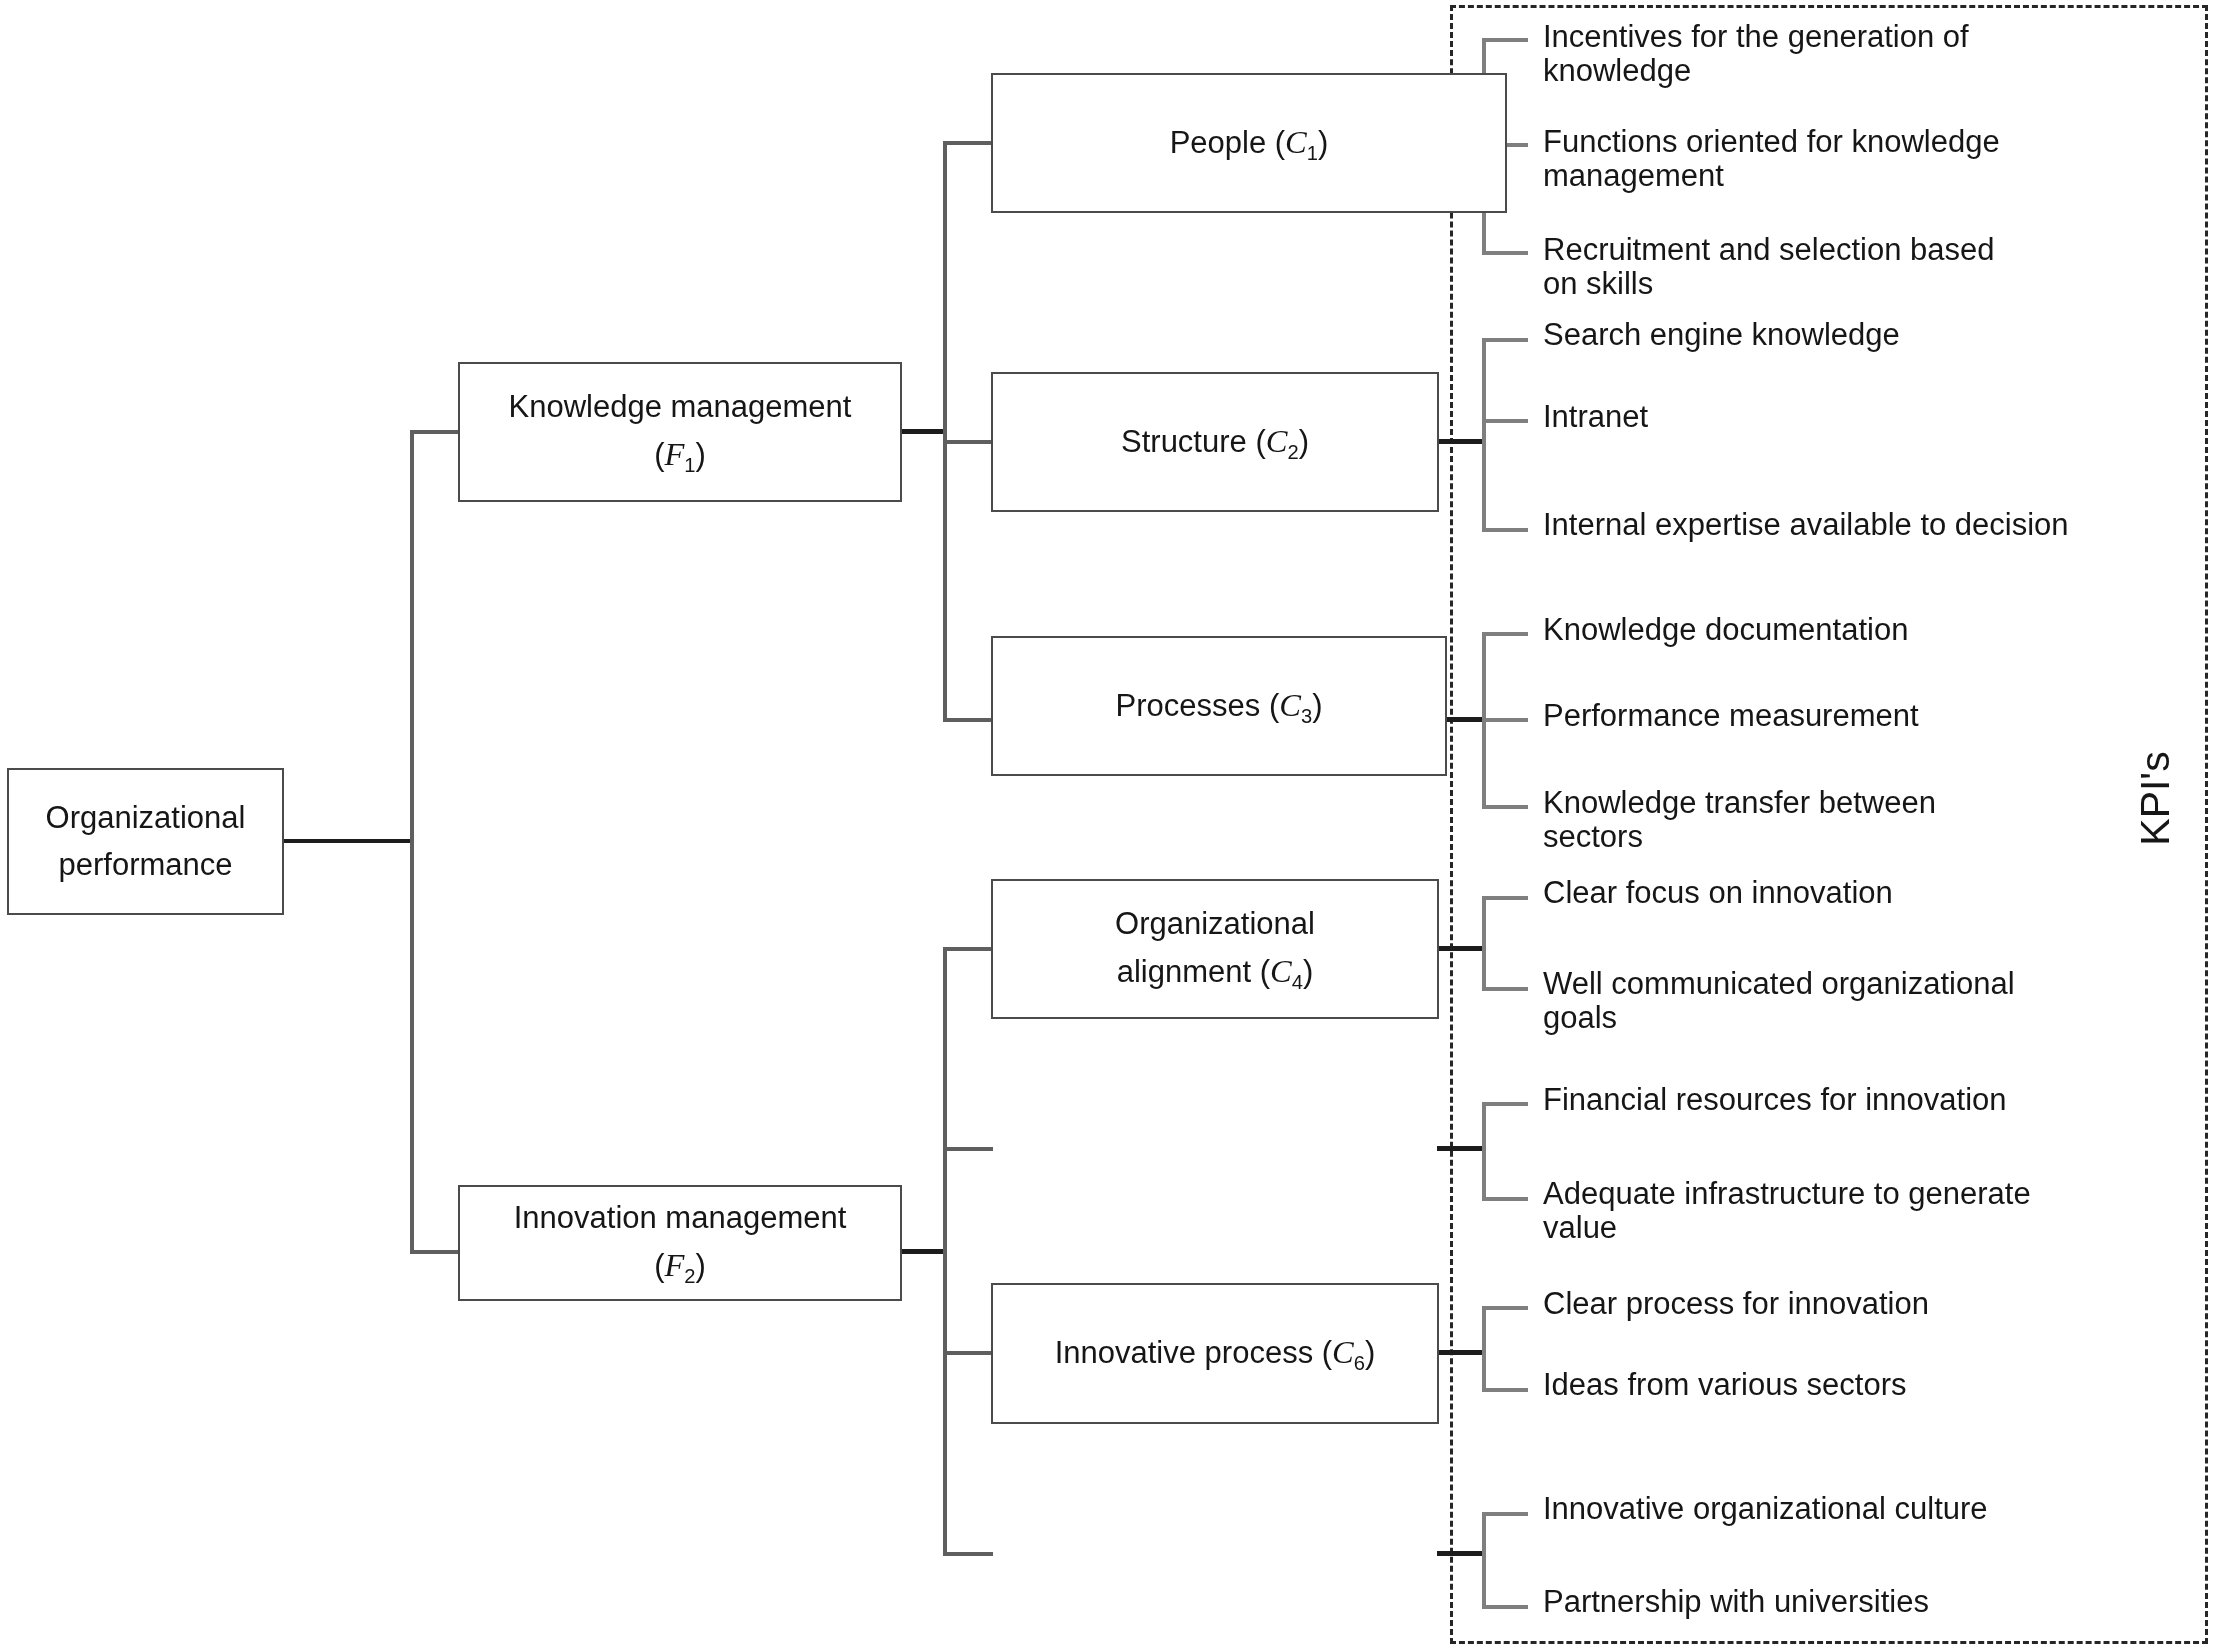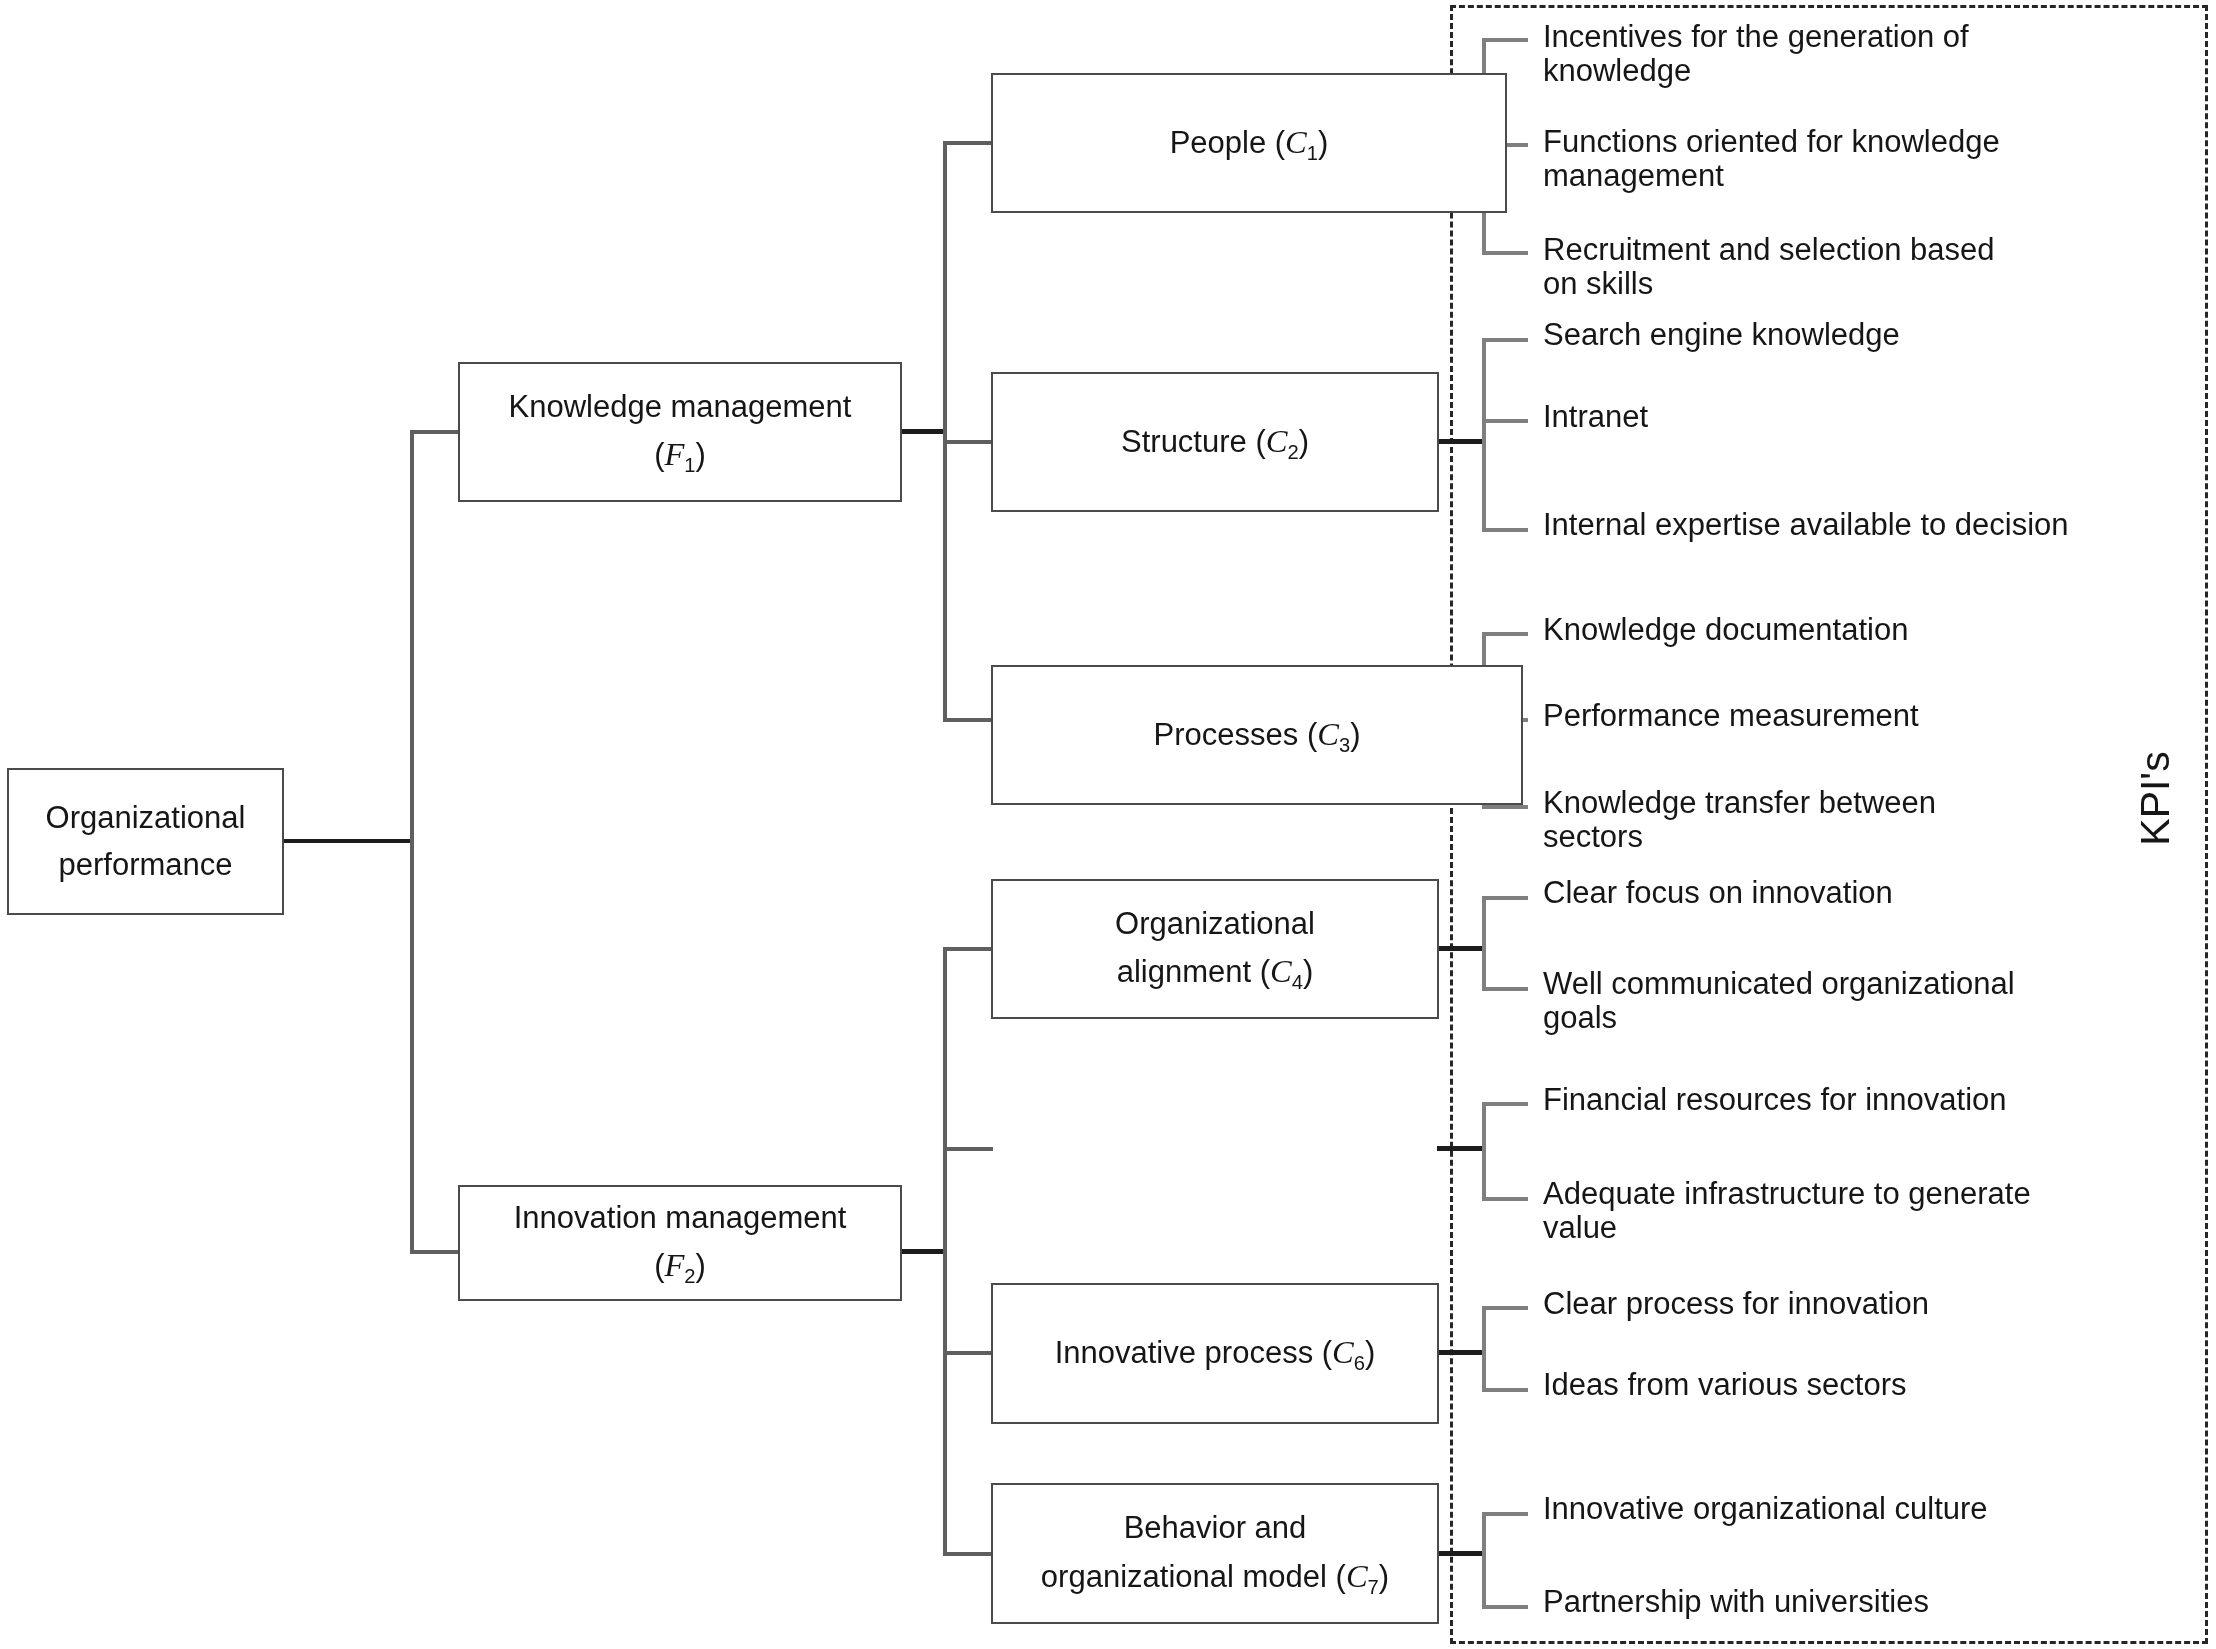--- a/index.html
+++ b/index.html
@@ -58,33 +58,29 @@
     <div class="lbl"><span class="pre">Innovation management
 </span><span class="code"><span>(</span><em>F</em><sub>2</sub><span>)</span></span></div>
   </div>
 
   <div class="box" style="left:991px;top:73px;width:516px;height:140px">
     <div class="lbl"><span class="pre">People </span><span class="code"><span>(</span><em>C</em><sub>1</sub><span>)</span></span></div>
   </div>
   <div class="box" style="left:991px;top:372px;width:448px;height:140px">
     <div class="lbl"><span class="pre">Structure </span><span class="code"><span>(</span><em>C</em><sub>2</sub><span>)</span></span></div>
   </div>
-  <div class="box" style="left:991px;top:665px;width:532px;height:140px">
+  <div class="box" style="left:991px;top:636px;width:456px;height:140px">
     <div class="lbl"><span class="pre">Processes </span><span class="code"><span>(</span><em>C</em><sub>3</sub><span>)</span></span></div>
   </div>
   <div class="box" style="left:991px;top:879px;width:448px;height:140px">
     <div class="lbl"><span class="pre">Organizational
 alignment </span><span class="code"><span>(</span><em>C</em><sub>4</sub><span>)</span></span></div>
   </div>
   <div class="box" style="left:991px;top:1283px;width:448px;height:141px">
     <div class="lbl"><span class="pre">Innovative process </span><span class="code"><span>(</span><em>C</em><sub>6</sub><span>)</span></span></div>
-  </div>
-  <div class="box" style="left:991px;top:1483px;width:448px;height:141px">
-    <div class="lbl"><span class="pre">Behavior and
-organizational model </span><span class="code"><span>(</span><em>C</em><sub>7</sub><span>)</span></span></div>
   </div>
 
   <div class="ln h dark" style="left:280px;top:839px;width:133px;height:4.4px"></div>
   <div class="ln v" style="left:410px;top:430px;height:824px"></div>
   <div class="ln h" style="left:410px;top:430px;width:51px"></div>
   <div class="ln h" style="left:410px;top:1250px;width:51px"></div>
 
   <div class="ln h dark" style="left:901px;top:429px;width:46px;height:5.3px"></div>
   <div class="ln v" style="left:943px;top:141px;height:581px"></div>
   <div class="ln h" style="left:943px;top:141px;width:50px"></div>

